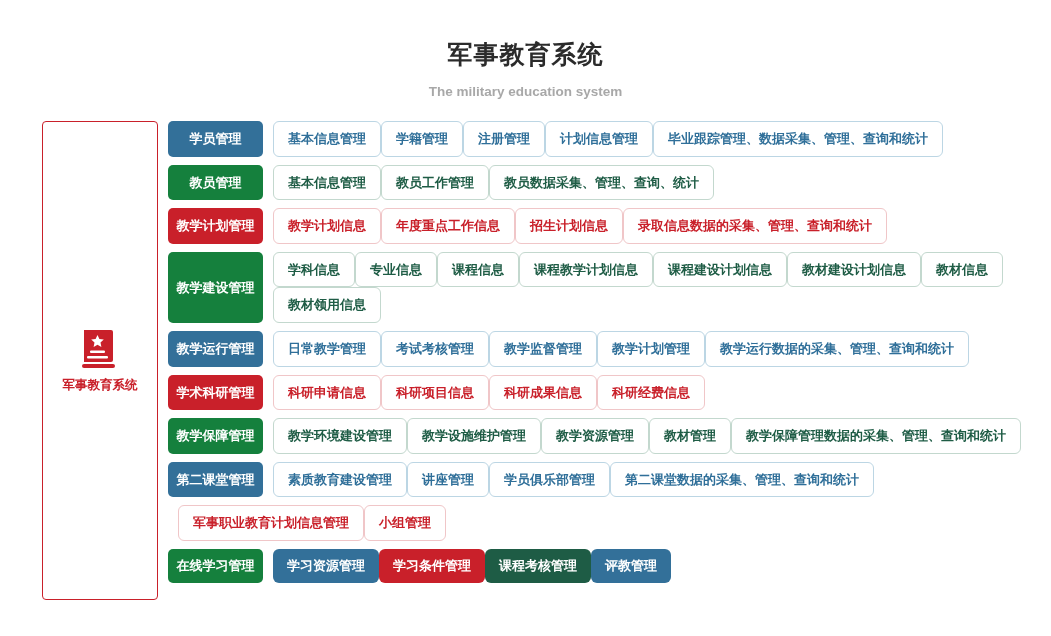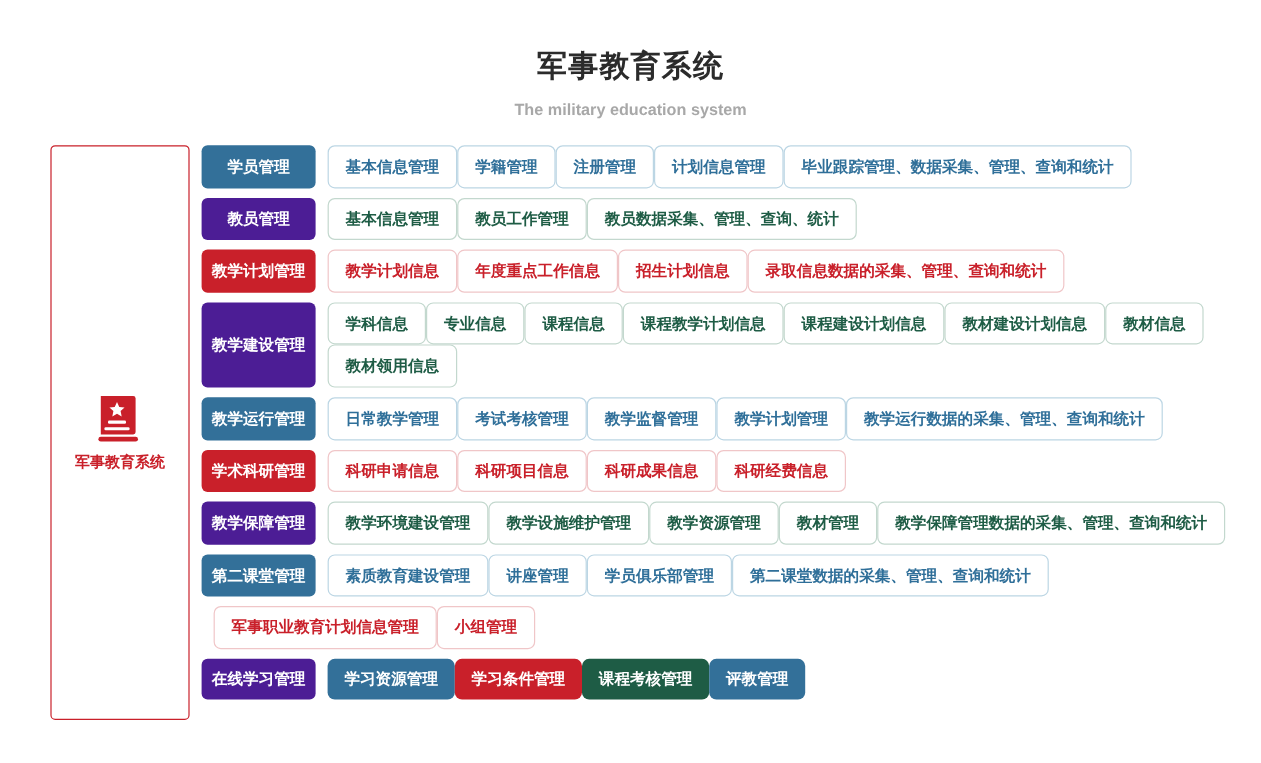--- a/index.html
+++ b/index.html
@@ -74,21 +74,21 @@
     font-weight: bold;
     display: flex;
     align-items: center;
     justify-content: center;
     text-align: center;
     padding: 9px 4px;
     line-height: 1.2;
     white-space: nowrap;
   }
   .cat.blue  { background: #337099; }
-  .cat.green { background: #4c1d95; text-align: center; }
+  .cat.green { background: #15803d; text-align: center; }
   .cat.red   { background: #c9202a; }
 
   .children {
     display: flex;
     flex-wrap: wrap;
     align-content: flex-start;
     gap: 0;
     margin-left: 10px;
     flex: 1 1 auto;
   }

